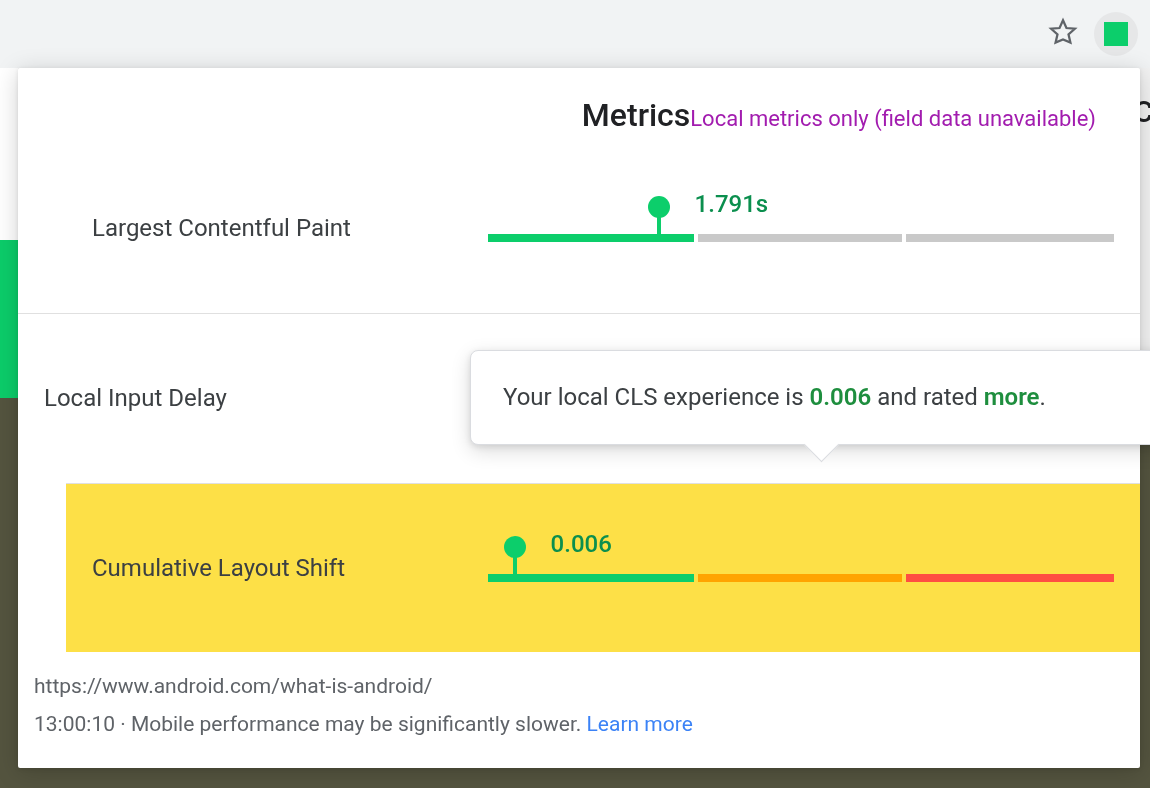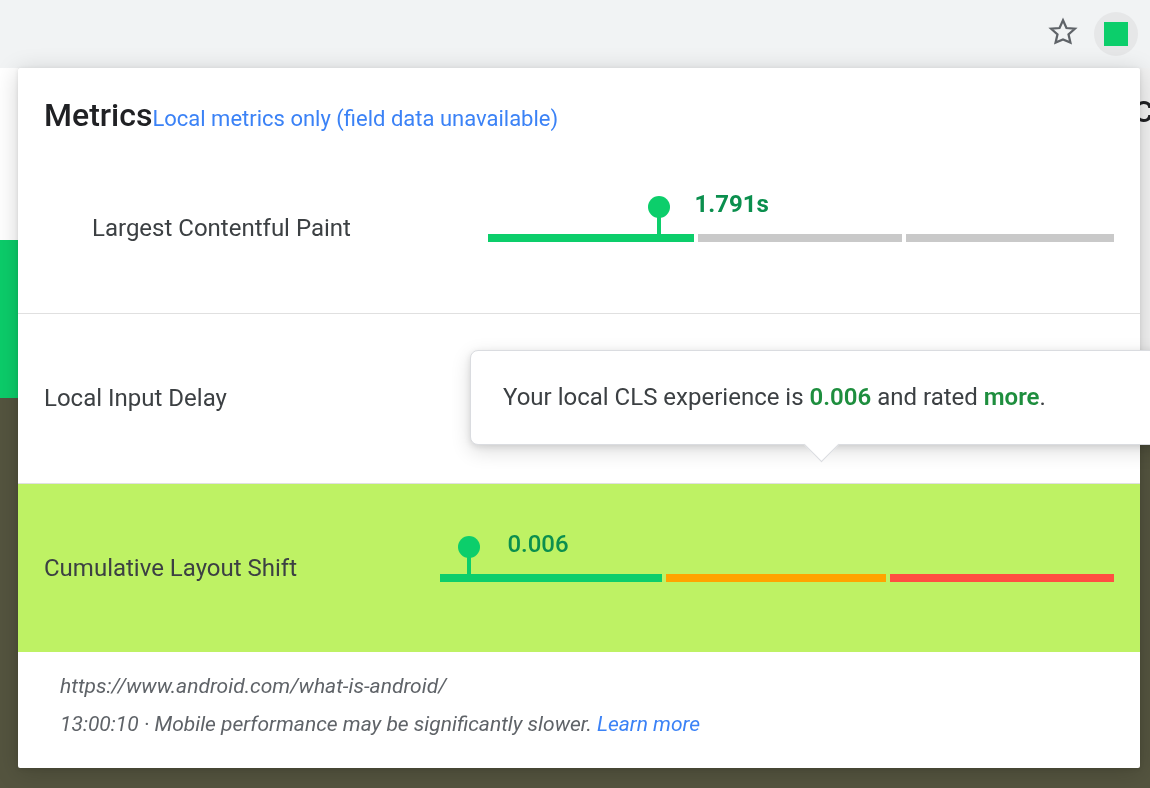--- a/index.html
+++ b/index.html
@@ -65,41 +65,41 @@
       height: 700px;
       background: #fff;
       box-shadow: 0 4px 24px rgba(0,0,0,.18), 0 1px 4px rgba(0,0,0,.1);
       border-radius: 2px;
       display: flex;
       flex-direction: column;
     }
     .card-hdr {
       display: flex;
       align-items: baseline;
-      justify-content: flex-start;
-      padding: 28px 26px 10px 26px;
+      justify-content: flex-end;
+      padding: 28px 44px 10px 26px;
     }
     .card-title {
       font-size: 32px;
       font-weight: 500;
       color: #202124;
     }
     .card-sub {
       font-size: 22px;
-      color: #3b82f6;
+      color: #a21caf;
     }
     .metric {
       display: flex;
       align-items: center;
       padding: 0 26px;
       height: 172px;
       border-top: 1px solid #e0e0e0;
     }
     .metric.first { border-top: none; margin-left: 48px; }
-    .metric.hl { background: #bef264; }
+    .metric.hl { background: #fde047; margin-left: 48px; }
     .m-label {
       width: 396px;
       font-size: 24px;
       color: #3c4043;
     }
     .m-bar {
       flex: 1;
       position: relative;
       height: 56px;
     }
@@ -160,25 +160,24 @@
       position: absolute;
       bottom: -13px;
       left: 338px;
       width: 24px; height: 24px;
       background: #fff;
       border-right: 1px solid #dadce0;
       border-bottom: 1px solid #dadce0;
       transform: rotate(45deg);
     }
     .footer {
-      padding: 16px 26px 24px 42px;
+      padding: 16px 26px 24px 16px;
       font-size: 21px;
       color: #5f6368;
       line-height: 1.8;
-      font-style: italic;
     }
     .footer .lm {
       color: #3b82f6;
     }
     .truncated-c {
       position: absolute;
       top: 94px;
       right: -3px;
       font-size: 30px;
       font-weight: 500;
@@ -210,21 +209,21 @@
 
   <div class="metric first">
     <div class="m-label">Largest Contentful Paint</div>
     <div class="m-bar">
       <div class="track" id="track-lcp">
           <div class="seg g" style="width: 33.4%;"></div>
           <div class="seg n" style="width: 33%;"></div>
           <div class="seg n" style="width: 33.6%;"></div>
         </div>
       <div class="marker" id="marker-lcp" style="left: 27%;"></div>
-      <div class="m-val" id="val-lcp" style="left: 33%; font-weight: bold;">1.791s</div>
+      <div class="m-val" id="val-lcp" style="left: 33%;">1.791s</div>
     </div>
   </div>
 
   <div class="metric">
     <div class="m-label">Local Input Delay</div>
     <div class="m-bar"></div>
   </div>
 
   <div class="metric hl">
     <div class="m-label">Cumulative Layout Shift</div>

